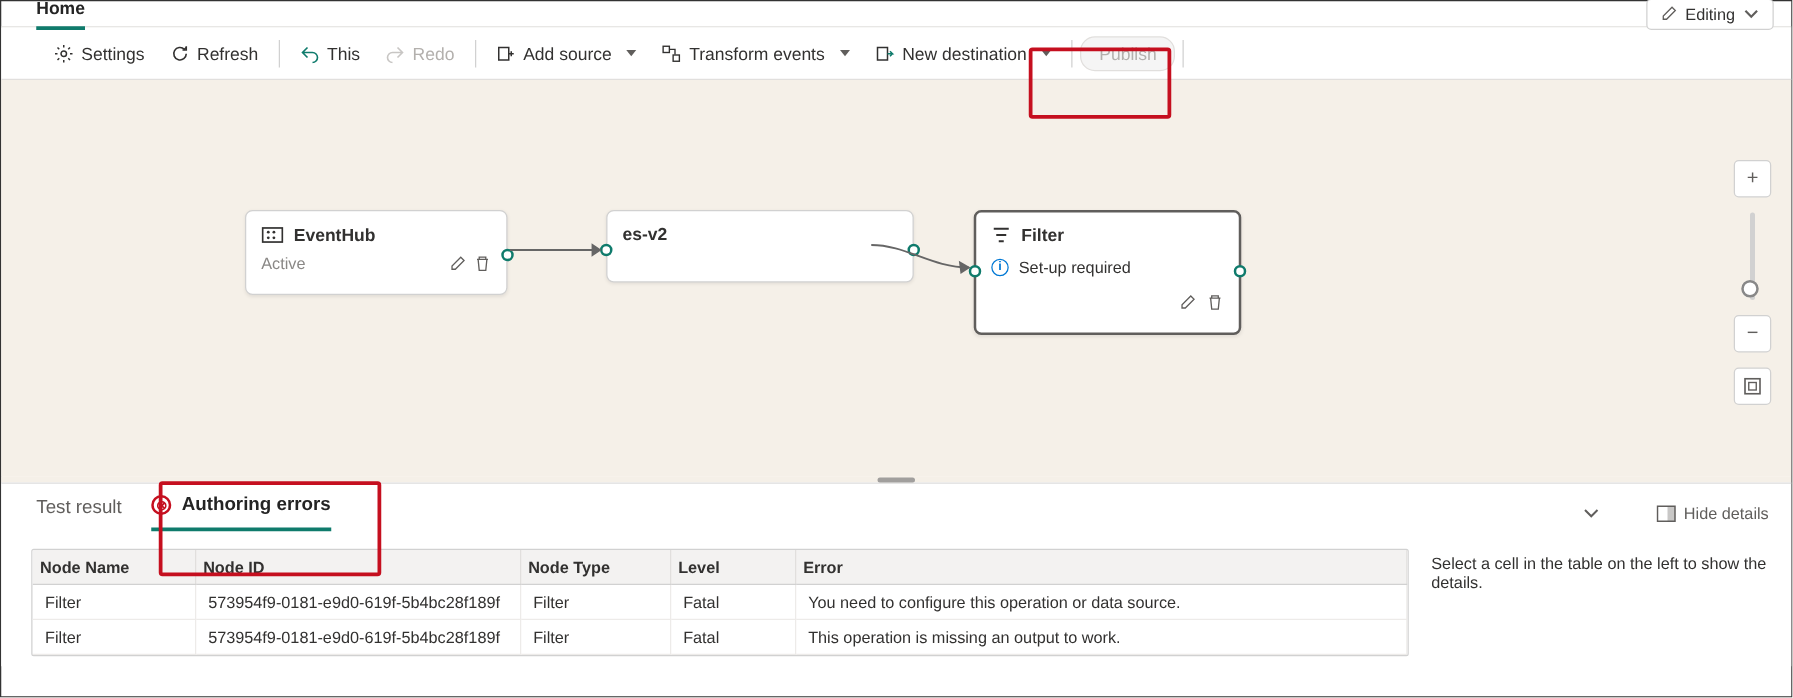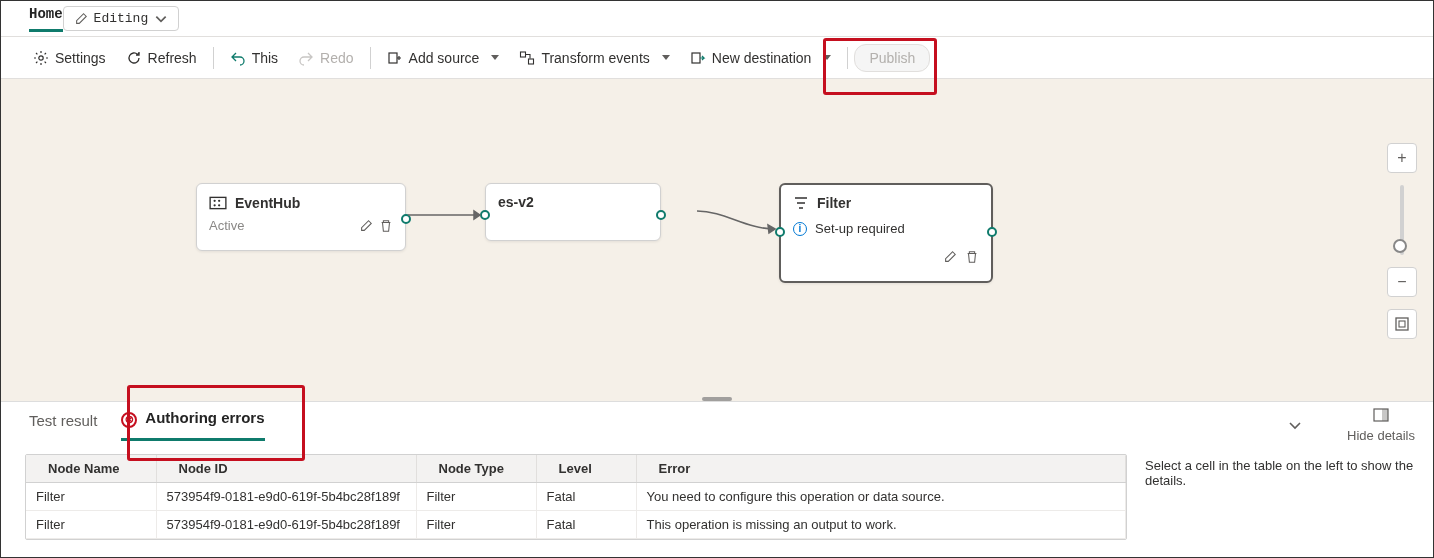--- a/index.html
+++ b/index.html
@@ -18,24 +18,24 @@
     width: 1434px;
     height: 558px;
     position: relative;
     background: #fff;
   }
 
   
   .top-bar {
     display: flex;
     align-items: center;
-    height: 36px;
+    justify-content: space-between;
+    height: 21px;
     padding: 0 14px 0 28px;
     border-bottom: 1px solid #e1dfdd;
-    font-family: Liberation Mono, monospace;
   }
   .home-tab {
     font-weight: 600;
     font-size: 14px;
     padding-bottom: 7px;
     border-bottom: 3px solid #0f7b6c;
     color: #242424;
   }
   .edit-btn {
     display: flex;
@@ -48,21 +48,21 @@
     background: #fff;
     cursor: pointer;
   }
   .edit-btn svg { width: 14px; height: 14px; }
 
   
   .toolbar {
     display: flex;
     align-items: center;
     height: 42px;
-    padding: 0 12px 0 22px;
+    padding: 0 12px 0 32px;
     border-bottom: 1px solid #e1dfdd;
     gap: 0;
     background: #fff;
     box-shadow: 0 1px 2px rgba(0,0,0,0.03);
   }
   .tbtn {
     display: flex;
     align-items: center;
     gap: 6px;
     padding: 6px 10px;
@@ -217,34 +217,34 @@
     cursor:pointer;
   }
   .tab.active { font-weight:600; color:#242424; border-bottom:3px solid #0f7b6c; }
   .tab .err-ico {
     display:inline-flex; width:16px; height:16px;
     border:2px solid #c50f1f; border-radius:50%;
     color:#c50f1f; align-items:center; justify-content:center;
     font-size:11px; font-weight:800; margin-right:8px;
   }
   .hide-details {
-    display:flex; align-items:center; gap:6px; font-size:13px;
-    cursor:pointer; color:#605e5c;flex-direction:column;
+    display:flex; align-items:flex-end; gap:6px; font-size:13px;
+    cursor:pointer; color:#605e5c;
   }
   .collapse-chev {
     display:flex; align-items:center; color:#605e5c; margin-right:30px;
   }
 
   .table-area {
     display:flex; padding: 6px 18px 8px 24px; gap:18px;
   }
   .grid-wrap { flex: 1 1 auto; border:1px solid #d1d1d1; border-radius:2px; overflow:hidden; }
   table { width:100%; border-collapse:collapse; font-size:13px; }
   thead th {
-    background:#f3f2f1; text-align:left; padding:6px 22px;
+    background:#f3f2f1; text-align:left; padding:6px 6px;
     font-weight:600; border-bottom:1px solid #d1d1d1;
     border-right:1px solid #e1dfdd;
   }
   tbody td {
     padding:6px 10px; border-bottom:1px solid #edebe9;
     border-right:1px solid #edebe9;
   }
   .detail-col { width: 270px; font-size:13px; color:#323130; padding: 4px 0; }
 
   
@@ -354,21 +354,21 @@
               <path d="M11 2l3 3-8 8H3v-3l8-8z" fill="none" stroke="#605e5c" stroke-width="1.2"></path>
             </svg>
           <svg viewBox="0 0 16 16">
               <path d="M3 4h10M5 4V2h6v2M4 4l1 10h6l1-10" fill="none" stroke="#605e5c" stroke-width="1.2"></path>
             </svg>
         </div>
       </div>
       <div class="port right" style="top:30px;"></div>
     </div>
 
-    <div class="node" style="top:104px; left:484px; width:176px; height:58px;">
+    <div class="node" style="top:104px; left:484px; width:246px; height:58px;">
       <div class="node-header" style="padding-bottom:2px;">
         <span>es-v2</span>
       </div>
       <div class="port left" style="top:26px;"></div>
       <div class="port right" style="top:26px;"></div>
     </div>
 
     <div class="node selected" style="top:104px; left:778px; width:214px; height:100px;">
       <div class="node-header">
         <svg width="16" height="16" viewBox="0 0 16 16">

